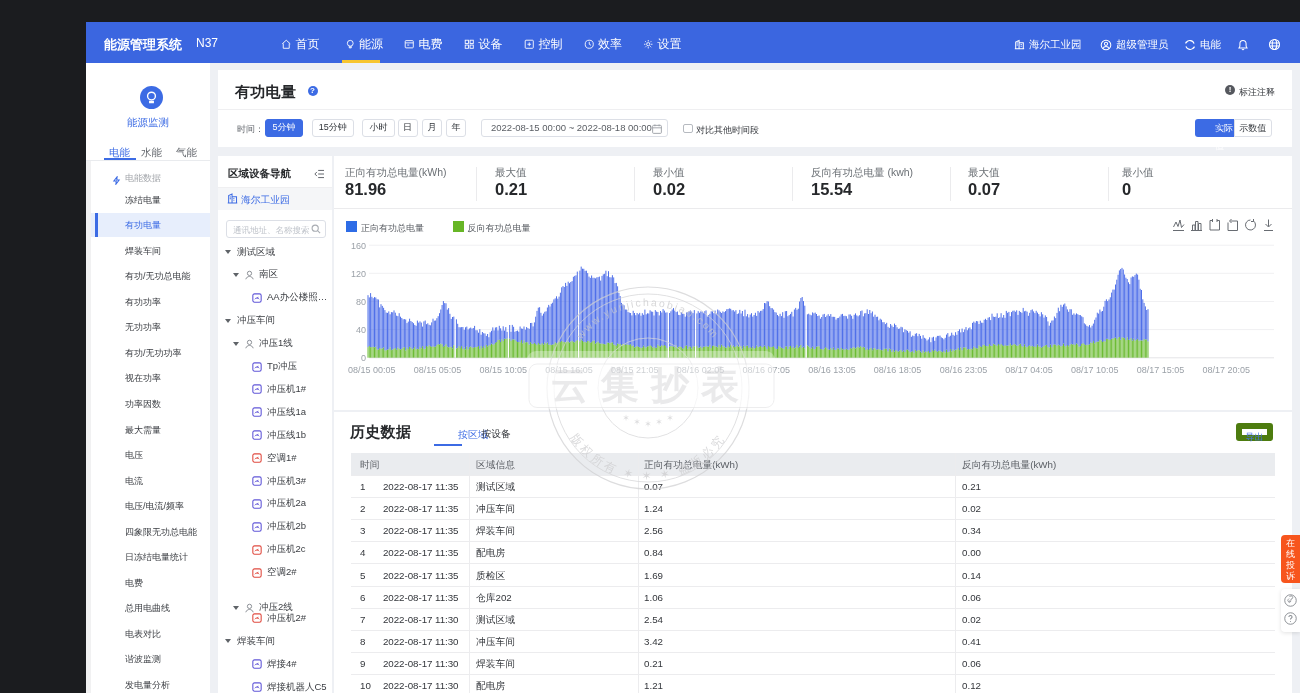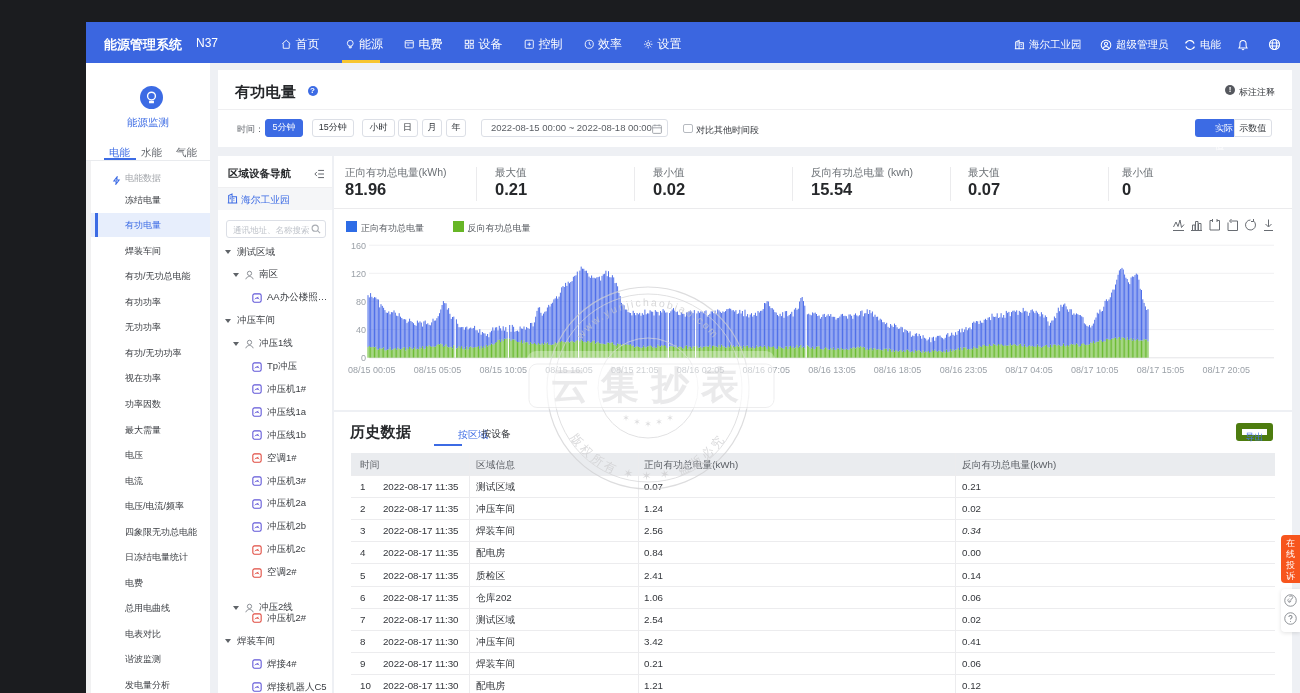--- a/index.html
+++ b/index.html
@@ -336,32 +336,32 @@
 <div class="cell" style="left:360px;top:503.1px;">2</div>
 <div class="cell" style="left:383px;top:503.1px;letter-spacing:-0.05px;">2022-08-17 11:35</div>
 <div class="cell" style="left:476px;top:503.1px;">冲压车间</div>
 <div class="cell" style="left:644px;top:503.1px;">1.24</div>
 <div class="cell" style="left:962px;top:503.1px;">0.02</div>
 <div class="abs" style="left:351px;top:519.0px;width:924px;height:1px;background:#ececee;"></div>
 <div class="cell" style="left:360px;top:525.2px;">3</div>
 <div class="cell" style="left:383px;top:525.2px;letter-spacing:-0.05px;">2022-08-17 11:35</div>
 <div class="cell" style="left:476px;top:525.2px;">焊装车间</div>
 <div class="cell" style="left:644px;top:525.2px;">2.56</div>
-<div class="cell" style="left:962px;top:525.2px;font-style:italic;">0.34</div>
+<div class="cell" style="left:962px;top:525.2px;">0.34</div>
 <div class="abs" style="left:351px;top:541.2px;width:924px;height:1px;background:#ececee;"></div>
 <div class="cell" style="left:360px;top:547.4px;">4</div>
 <div class="cell" style="left:383px;top:547.4px;letter-spacing:-0.05px;">2022-08-17 11:35</div>
 <div class="cell" style="left:476px;top:547.4px;">配电房</div>
 <div class="cell" style="left:644px;top:547.4px;">0.84</div>
 <div class="cell" style="left:962px;top:547.4px;">0.00</div>
 <div class="abs" style="left:351px;top:563.4px;width:924px;height:1px;background:#ececee;"></div>
 <div class="cell" style="left:360px;top:569.6px;">5</div>
 <div class="cell" style="left:383px;top:569.6px;letter-spacing:-0.05px;">2022-08-17 11:35</div>
 <div class="cell" style="left:476px;top:569.6px;">质检区</div>
-<div class="cell" style="left:644px;top:569.6px;">2.41</div>
+<div class="cell" style="left:644px;top:569.6px;">1.69</div>
 <div class="cell" style="left:962px;top:569.6px;">0.14</div>
 <div class="abs" style="left:351px;top:585.5px;width:924px;height:1px;background:#ececee;"></div>
 <div class="cell" style="left:360px;top:591.8px;">6</div>
 <div class="cell" style="left:383px;top:591.8px;letter-spacing:-0.05px;">2022-08-17 11:35</div>
 <div class="cell" style="left:476px;top:591.8px;">仓库202</div>
 <div class="cell" style="left:644px;top:591.8px;">1.06</div>
 <div class="cell" style="left:962px;top:591.8px;">0.06</div>
 <div class="abs" style="left:351px;top:607.7px;width:924px;height:1px;background:#ececee;"></div>
 <div class="cell" style="left:360px;top:613.9px;">7</div>
 <div class="cell" style="left:383px;top:613.9px;letter-spacing:-0.05px;">2022-08-17 11:30</div>

